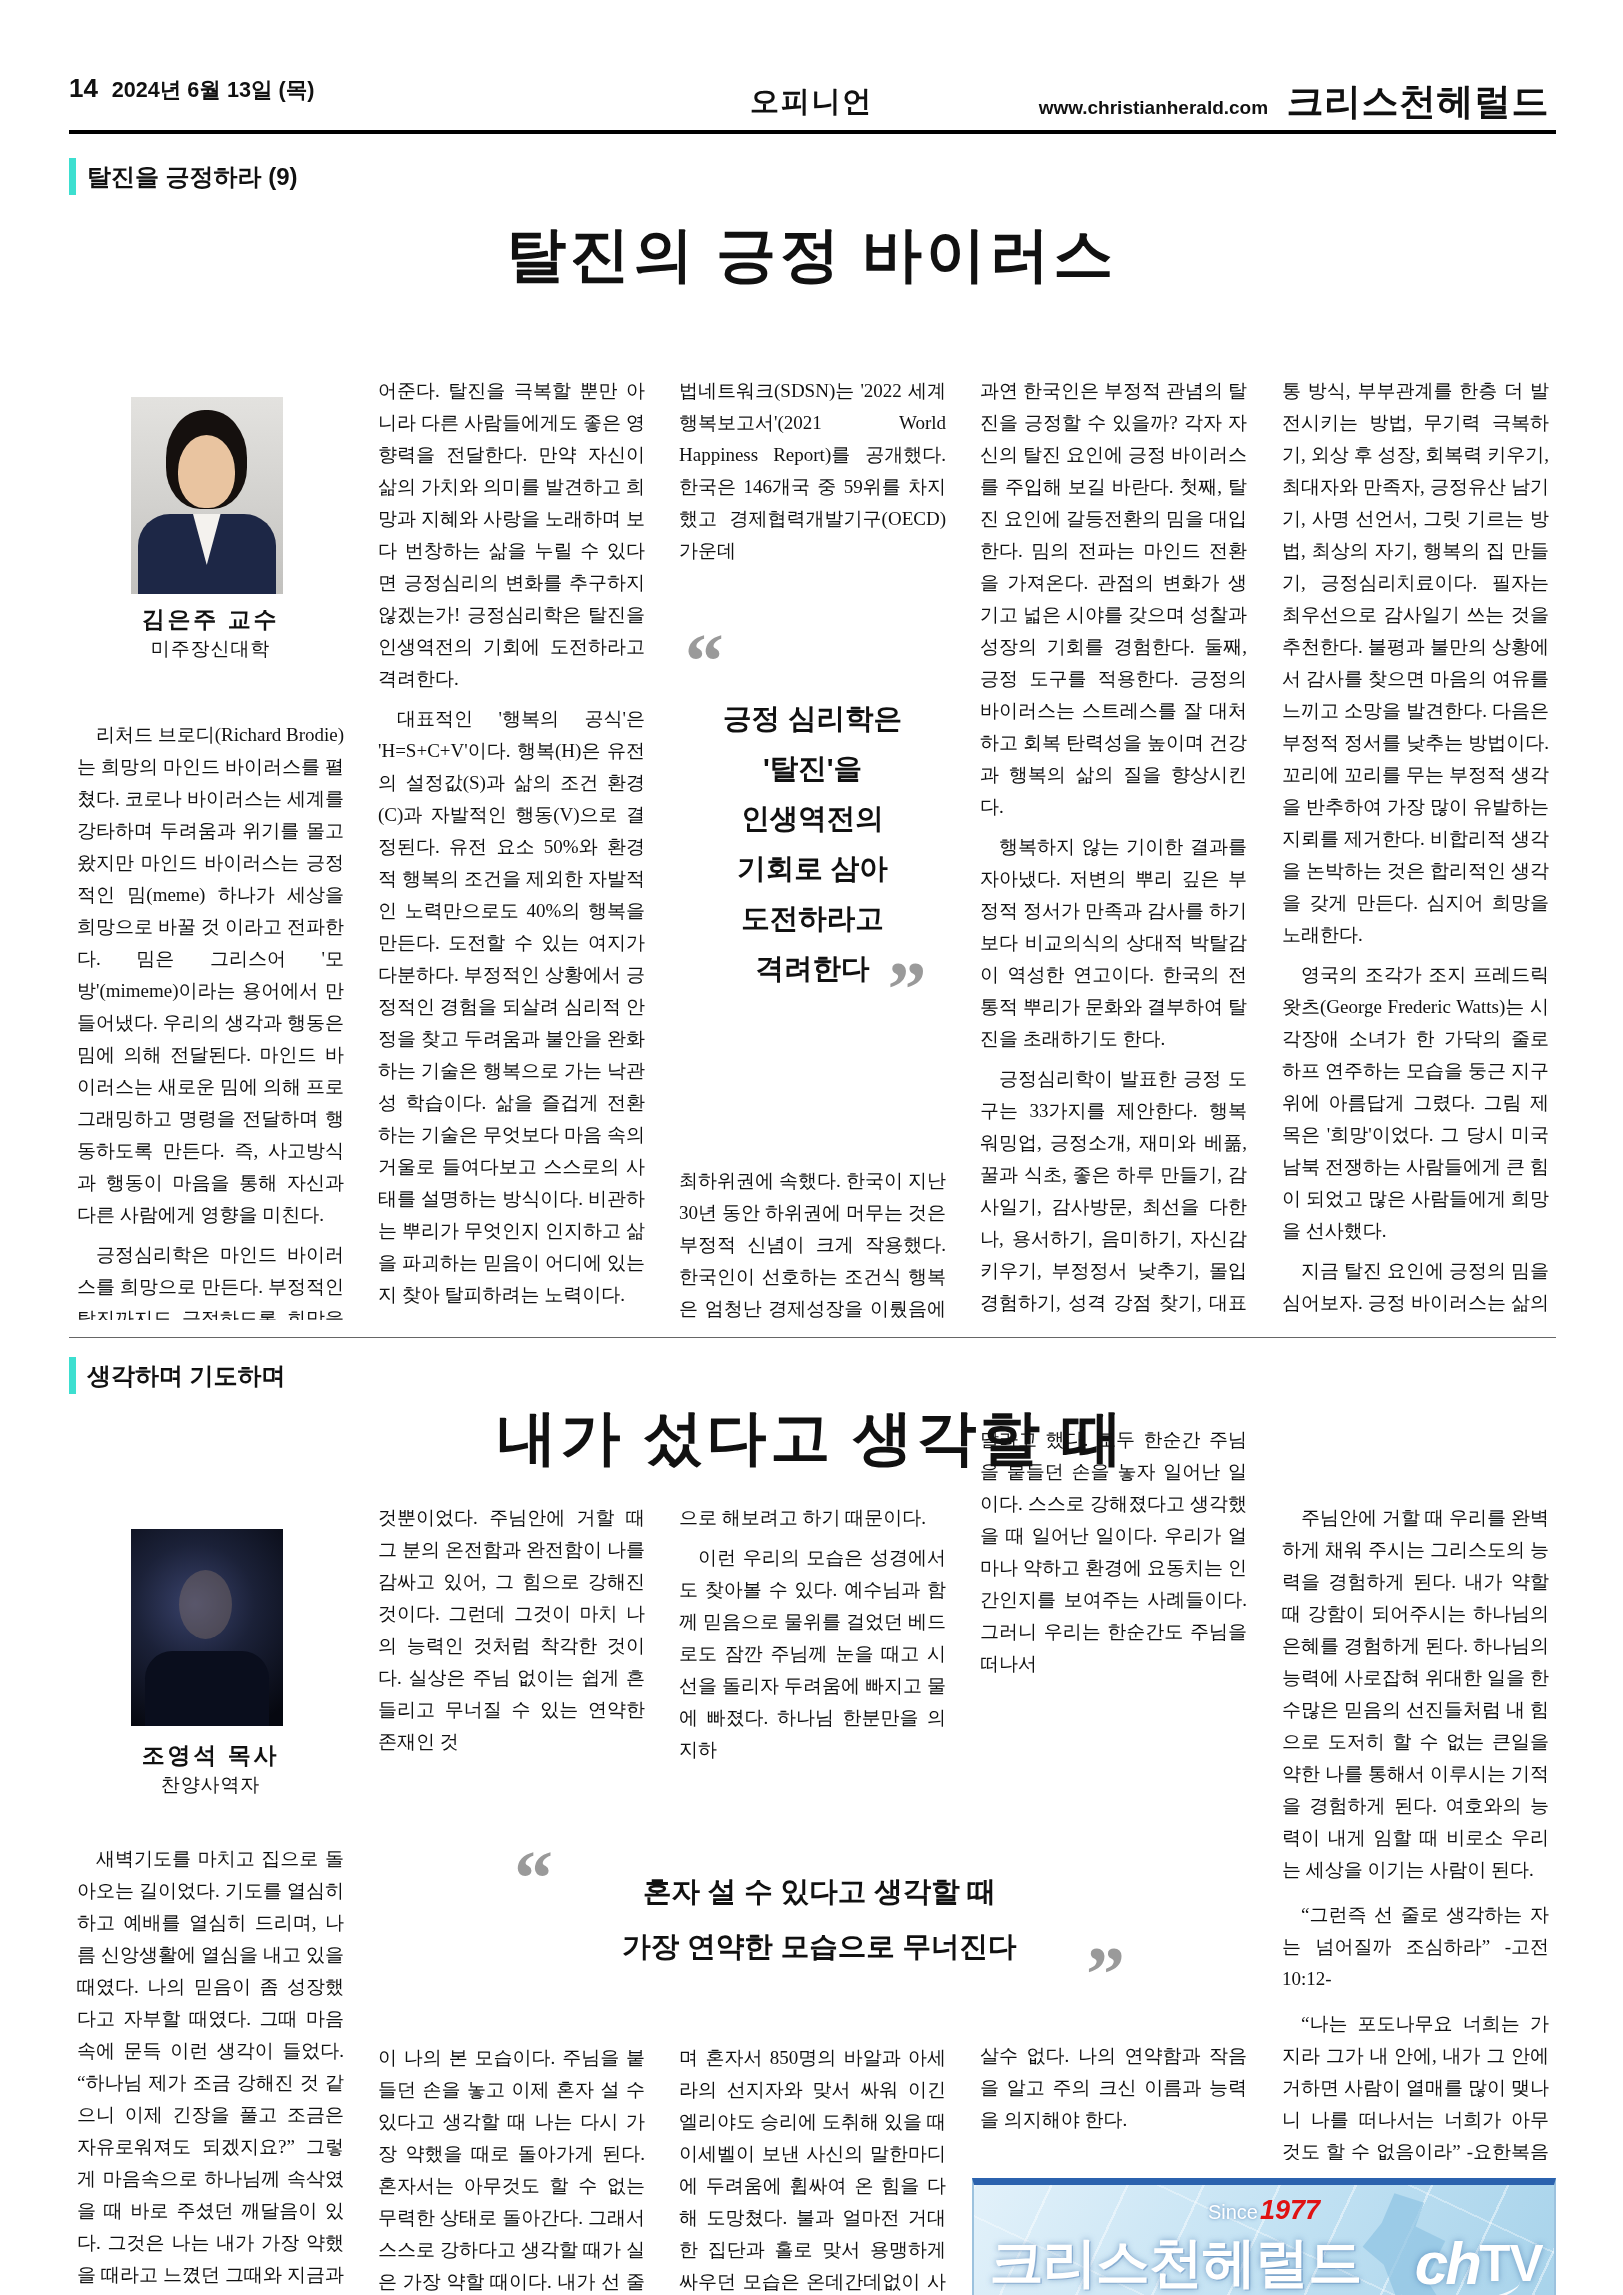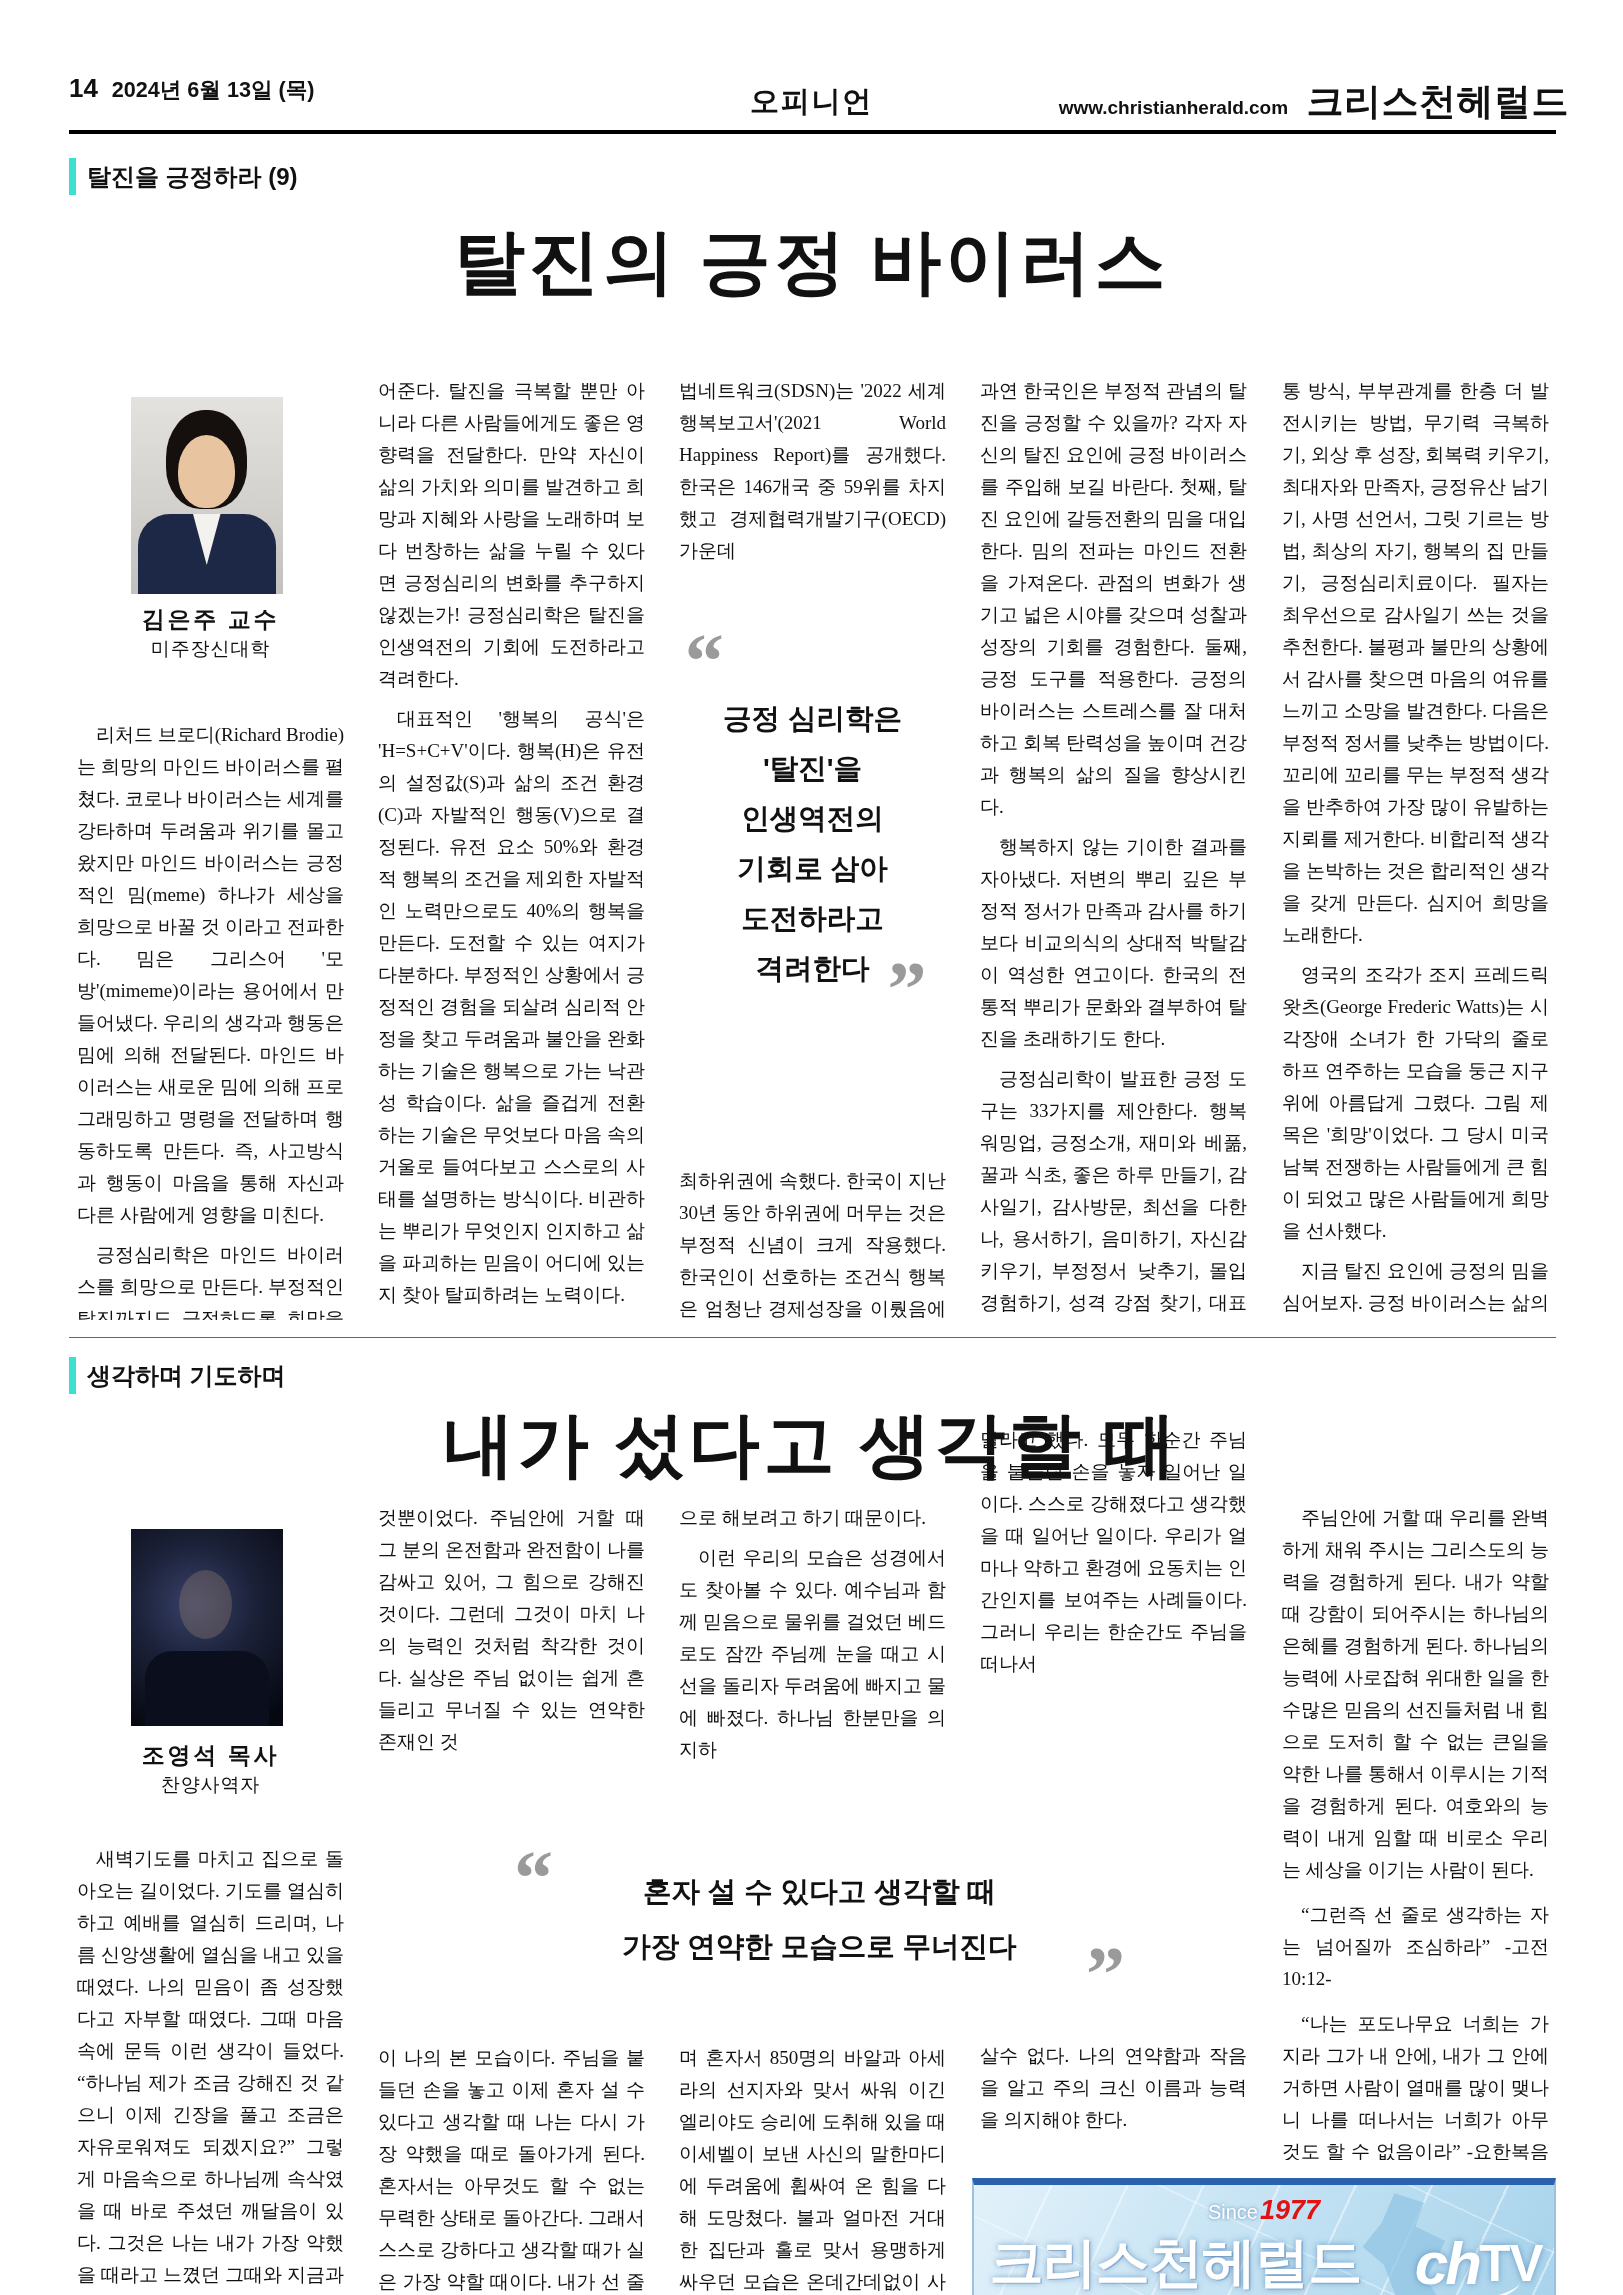--- a/index.html
+++ b/index.html
@@ -8,30 +8,30 @@
     font-family:"Liberation Serif","DejaVu Serif",serif;color:#111;overflow:hidden;
   }
   .abs{position:absolute;}
 
   
   .hdr-left{left:69px;top:73px;display:flex;align-items:baseline;gap:13.8px;}
   .page-num{font-size:26px;font-weight:bold;font-family:Liberation Sans, sans-serif;}
   .hdr-date{font-size:21.6px;font-weight:bold;font-family:"Liberation Sans","DejaVu Sans",sans-serif;}
   .hdr-center{left:0;width:100%;top:82px;text-align:center;font-size:29px;font-weight:bold;
     font-family:"Liberation Sans","DejaVu Sans",sans-serif;letter-spacing:1.8px;}
-  .hdr-right{right:54px;top:77px;display:flex;align-items:baseline;gap:18.4px;}
+  .hdr-right{right:74px;top:77px;display:flex;align-items:baseline;gap:18.4px;}
   .hdr-url{font-size:19px;font-weight:bold;font-family:"Liberation Sans","DejaVu Sans",sans-serif;}
   .hdr-logo{font-size:37px;font-weight:900;letter-spacing:0.5px;}
   .hdr-rule{left:69px;width:1487px;top:130px;height:4.1px;background:#000;}
 
   
   .kicker{display:flex;align-items:center;gap:11px;}
   .kicker-bar{width:6.9px;height:37px;}
   .kicker-label{font-size:24px;font-weight:bold;font-family:Liberation Sans, sans-serif;}
-  .headline{left:0;width:100%;text-align:center;font-weight:bold;font-size:71px;letter-spacing:3.7px;}
+  .headline{left:0;width:100%;text-align:center;font-weight:bold;font-size:60px;letter-spacing:3.7px;}
 
   
   .coltext{font-size:19px;line-height:32px;text-align:justify;overflow:hidden;}
   .coltext p{margin:8px;text-indent:19px;}
   .coltext.cont p:first-child{text-indent:0;}
   .gap-paras p + p{margin-top:13px;}
 
   
   .byline-name{width:283px;text-align:center;font-size:23px;font-weight:bold;letter-spacing:2.8px;}
   .byline-affil{width:283px;text-align:center;font-size:19px;letter-spacing:0.9px;}

